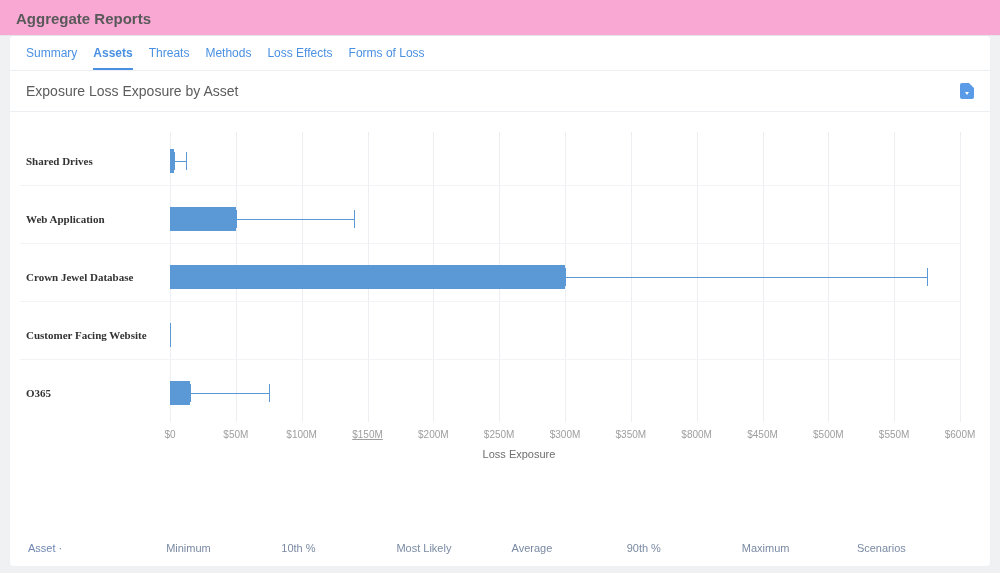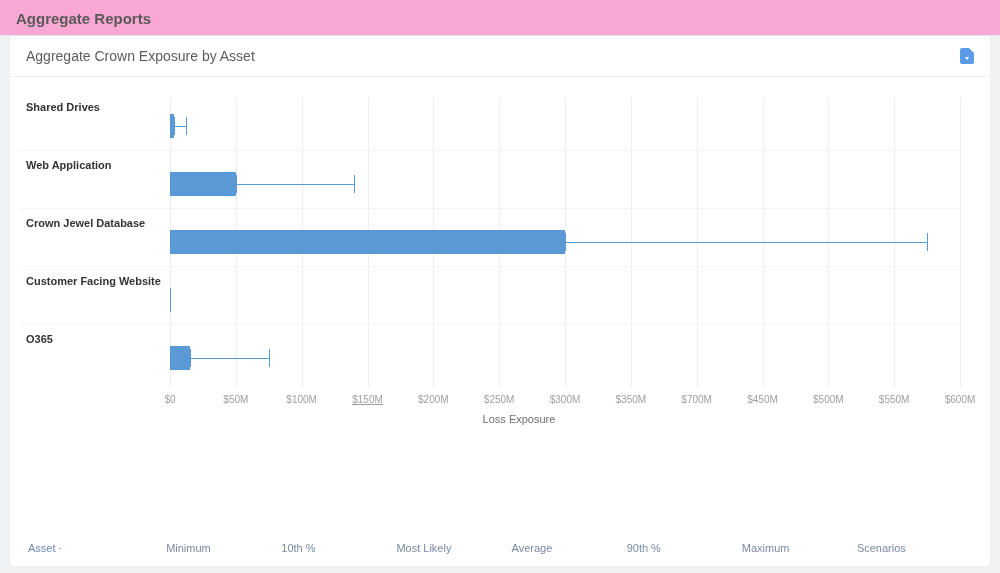--- a/index.html
+++ b/index.html
@@ -84,22 +84,24 @@
     }
     .rows {
       position: absolute;
       left: 0; right: 20px; top: 10px; bottom: 40px;
       display: flex;
       flex-direction: column;
       justify-content: space-around;
     }
     .row {
       display: flex;
+      align-items: center;
       height: 50px;
       border-bottom: 1px solid #f2f3f5;
+      font-family: Liberation Serif, serif;
     }
     .row:last-child { border-bottom: none; }
     .row-label {
       width: 150px;
       font-size: 11px;
       font-weight: 600;
       color: #333;
       padding-left: 6px;
     }
     .row-plot {
@@ -148,23 +150,31 @@
     .th { flex: 1; }
     .th:first-child { flex: 1.2; color:#6f87b2; cursor:pointer; }
   </style>
 </head>
 <body>
 
 <div class="page-title">Aggregate Reports</div>
 
 <div class="card">
 
+  <div class="tabs">
+    <div class="tab">Summary</div>
+    <div class="tab active">Assets</div>
+    <div class="tab">Threats</div>
+    <div class="tab">Methods</div>
+    <div class="tab">Loss Effects</div>
+    <div class="tab">Forms of Loss</div>
+  </div>
 
   <div class="chart-header">
-    <div class="chart-title">Aggregate Crown Exposure by Asset</div>
+    <div class="chart-title">Exposure Loss Exposure by Asset</div>
     <div class="export-icon">
       <svg width="14" height="16" viewBox="0 0 14 16">
           <path fill="currentColor" d="M2 0h7l5 5v9a2 2 0 0 1-2 2H2a2 2 0 0 1-2-2V2a2 2 0 0 1 2-2zm5 6v3H5l2 3 2-3H7V6z"></path>
         </svg>
     </div>
   </div>
 
   <div class="chart-area">
     <div class="chart-grid" id="chart-grid">
         <div class="grid-line" style="left: 0%;"></div>
@@ -177,21 +187,21 @@
         <div class="x-tick" style="left: 25%; text-decoration: underline;">$150M</div>
         <div class="grid-line" style="left: 33.3333%;"></div>
         <div class="x-tick" style="left: 33.3333%;">$200M</div>
         <div class="grid-line" style="left: 41.6667%;"></div>
         <div class="x-tick" style="left: 41.6667%;">$250M</div>
         <div class="grid-line" style="left: 50%;"></div>
         <div class="x-tick" style="left: 50%;">$300M</div>
         <div class="grid-line" style="left: 58.3333%;"></div>
         <div class="x-tick" style="left: 58.3333%;">$350M</div>
         <div class="grid-line" style="left: 66.6667%;"></div>
-        <div class="x-tick" style="left: 66.6667%;">$700M</div>
+        <div class="x-tick" style="left: 66.6667%;">$800M</div>
         <div class="grid-line" style="left: 75%;"></div>
         <div class="x-tick" style="left: 75%;">$450M</div>
         <div class="grid-line" style="left: 83.3333%;"></div>
         <div class="x-tick" style="left: 83.3333%;">$500M</div>
         <div class="grid-line" style="left: 91.6667%;"></div>
         <div class="x-tick" style="left: 91.6667%;">$550M</div>
         <div class="grid-line" style="left: 100%;"></div>
         <div class="x-tick" style="left: 100%;">$600M</div>
       </div>
     <div class="rows" id="chart-rows">

